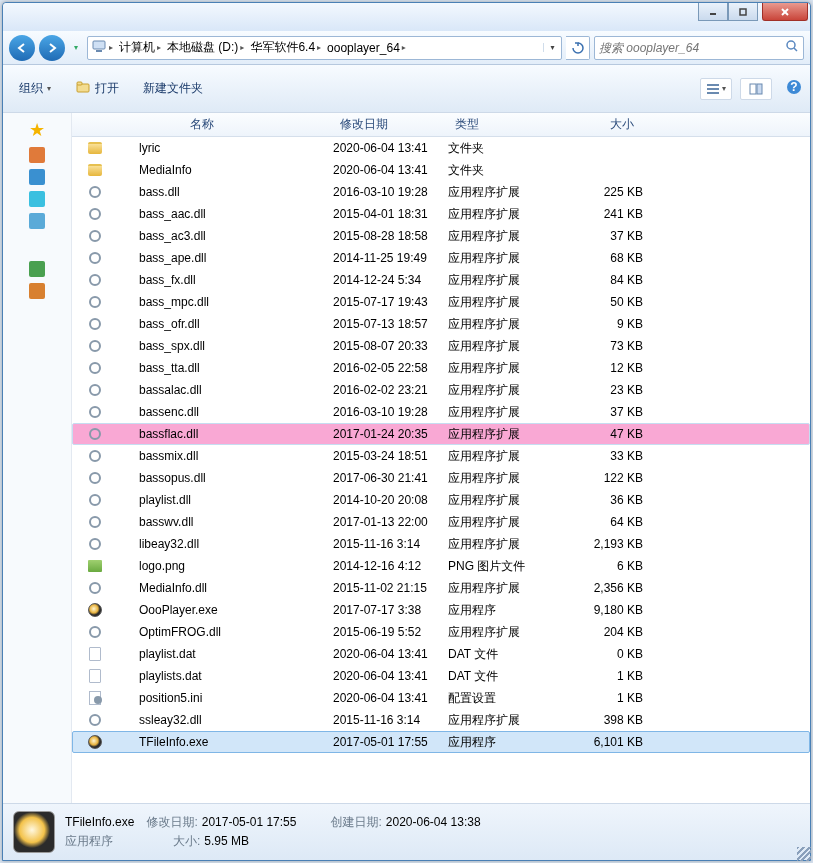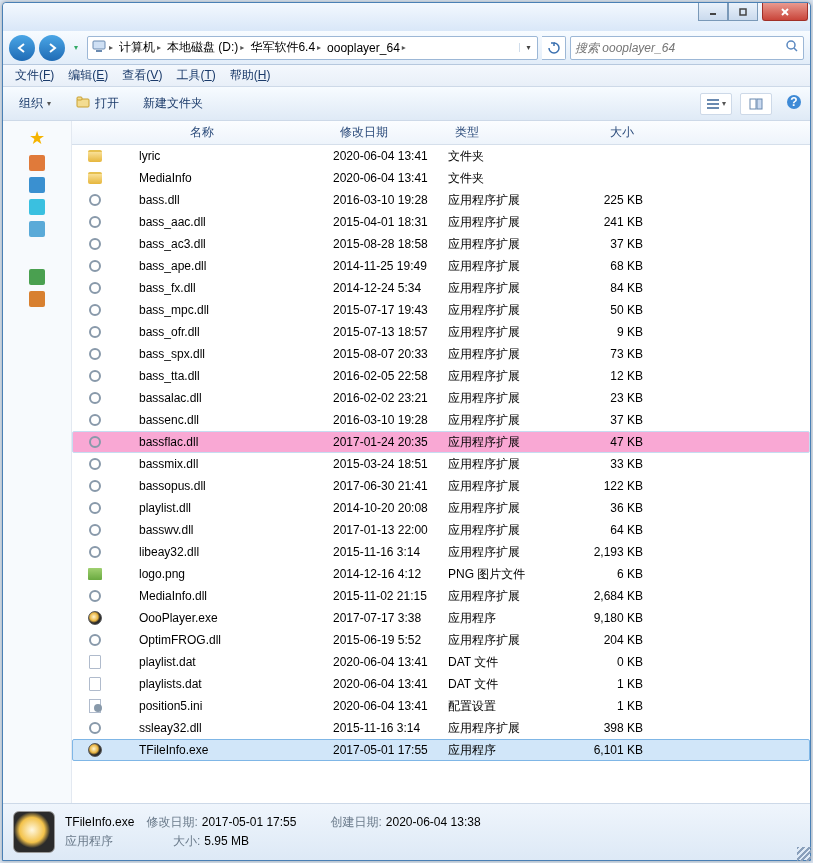--- a/index.html
+++ b/index.html
@@ -11,26 +11,26 @@
 .win-btn.close { width: 46px; background: linear-gradient(#e99a8f, #c9453a); color: #fff; border-color: #a03028; margin-left: 4px; border-radius: 0 0 3px 3px; }
 .navbar { height: 34px; background: linear-gradient(#f7fbff, #e2edf9); border-bottom: 1px solid #b6c8de; display: flex; align-items: center; padding: 0 6px; gap: 4px; }
 .navbtn { width: 26px; height: 26px; border-radius: 50%; background: linear-gradient(#4aa6e6, #1f6bb5); display: flex; align-items: center; justify-content: center; }
 .navbtn svg { display: block; }
 .dd-mini { width: 14px; height: 18px; display: flex; align-items: center; justify-content: center; color: #3a6; font-size: 8px; }
 .bc-box { flex: 1; height: 24px; border: 1px solid #9cb7d6; background: #fff; display: flex; align-items: center; border-radius: 2px; overflow: hidden; }
 .bc-seg { height: 100%; display: flex; align-items: center; padding: 0 3px; gap: 2px; cursor: default; white-space: nowrap; }
 .bc-seg .tri { font-size: 8px; color: #555; }
 .bc-dd { width: 18px; display: flex; justify-content: center; border-left: 1px solid #d0ddeb; font-size: 8px; color: #444; }
 .bc-ref { width: 24px; height: 24px; border: 1px solid #9cb7d6; border-left: none; display: flex; align-items: center; justify-content: center; background: #fff; border-radius: 0 2px 2px 0; }
-.search { width: 234px; height: 24px; border: 1px solid #9cb7d6; background: #fff; display: flex; align-items: center; padding: 0 4px; gap: 4px; border-radius: 2px; }
+.search { width: 210px; height: 24px; border: 1px solid #9cb7d6; background: #fff; display: flex; align-items: center; padding: 0 4px; gap: 4px; border-radius: 2px; }
 .search input { border: none; outline: none; flex: 1; font-style: italic; color: #888; font-size: 12px; }
 .menubar { height: 22px; background: linear-gradient(#f4f8fd, #e8eff8); border-bottom: 1px solid #cdd9e8; display: flex; align-items: center; padding: 0 6px; gap: 2px; }
 .menu-item { padding: 2px 6px; color: #1a3a6a; cursor: default; }
 .hot { text-decoration: underline; }
-.toolbar { height: 34px; background: linear-gradient(#f7fbff, #dfeaf6); border-bottom: 1px solid #cdd9e8; display: flex; align-items: center; padding: 12px 8px; gap: 8px; }
+.toolbar { height: 48px; background: linear-gradient(#f7fbff, #dfeaf6); border-bottom: 1px solid #cdd9e8; display: flex; align-items: center; padding: 12px 8px; gap: 8px; }
 .tbtn { padding: 4px 8px; color: #1a3a6a; display: flex; align-items: center; gap: 4px; cursor: default; }
 .tdd { font-size: 8px; color: #555; }
 .toolbar .spacer { flex: 1; }
 .view-btn { width: 32px; height: 22px; border: 1px solid #cdd9e8; background: #fff; display: flex; align-items: center; justify-content: center; gap: 2px; border-radius: 2px; }
 .content { flex: 1; display: flex; min-height: 0; background: #fff; border-bottom: 1px solid #cdd9e8; }
 .sidebar { width: 69px; border-right: 1px solid #e3e9f1; display: flex; flex-direction: column; align-items: center; padding: 6px 0; gap: 6px; background: #f7fafd; position: relative; }
 .fav-star { color: #f5b400; font-size: 18px; }
 .side-ico { width: 16px; height: 16px; border-radius: 2px; }
 .side-gap { height: 20px; }
 .mainarea { flex: 1; display: flex; flex-direction: column; overflow: hidden; }
@@ -139,27 +139,20 @@
       <input placeholder="搜索 oooplayer_64" style="">
       <span>
         <svg width="14" height="14">
             <circle cx="6" cy="6" r="4" fill="none" stroke="#5a88c0" stroke-width="1.5"></circle>
             <line x1="9" y1="9" x2="12" y2="12" stroke="#5a88c0" stroke-width="1.5"></line>
           </svg>
       </span>
     </div>
   </div>
 
-  <div class="menubar">
-    <div class="menu-item"><span>文件</span>(<span class="hot">F</span>)</div>
-    <div class="menu-item"><span>编辑</span>(<span class="hot">E</span>)</div>
-    <div class="menu-item"><span>查看</span>(<span class="hot">V</span>)</div>
-    <div class="menu-item"><span>工具</span>(<span class="hot">T</span>)</div>
-    <div class="menu-item"><span>帮助</span>(<span class="hot">H</span>)</div>
-  </div>
 
   <div class="toolbar">
     <div class="tbtn">
         <span>组织</span>
         <span class="tdd">▾</span>
       </div>
     <div class="tbtn">
       <span><svg width="16" height="14">
             <rect x="2" y="4" width="12" height="8" rx="1" fill="#f3dc91" stroke="#c9a030"></rect>
             <rect x="2" y="2" width="5" height="3" rx="1" fill="#f3dc91" stroke="#c9a030"></rect>
@@ -414,21 +407,21 @@
             <div class="col-s">6 KB</div>
           </div>
           <div class="row">
             <div class="indent"></div>
             <div class="ico">
               <div class="gear-ico"></div>
             </div>
             <div class="nm">MediaInfo.dll</div>
             <div class="col-d">2015-11-02 21:15</div>
             <div class="col-t">应用程序扩展</div>
-            <div class="col-s">2,684 KB</div>
+            <div class="col-s">2,356 KB</div>
           </div>
           <div class="row">
             <div class="indent"></div>
             <div class="ico">
               <div class="exe-ico"></div>
             </div>
             <div class="nm">OooPlayer.exe</div>
             <div class="col-d">2017-07-17 3:38</div>
             <div class="col-t">应用程序</div>
             <div class="col-s">9,180 KB</div>

